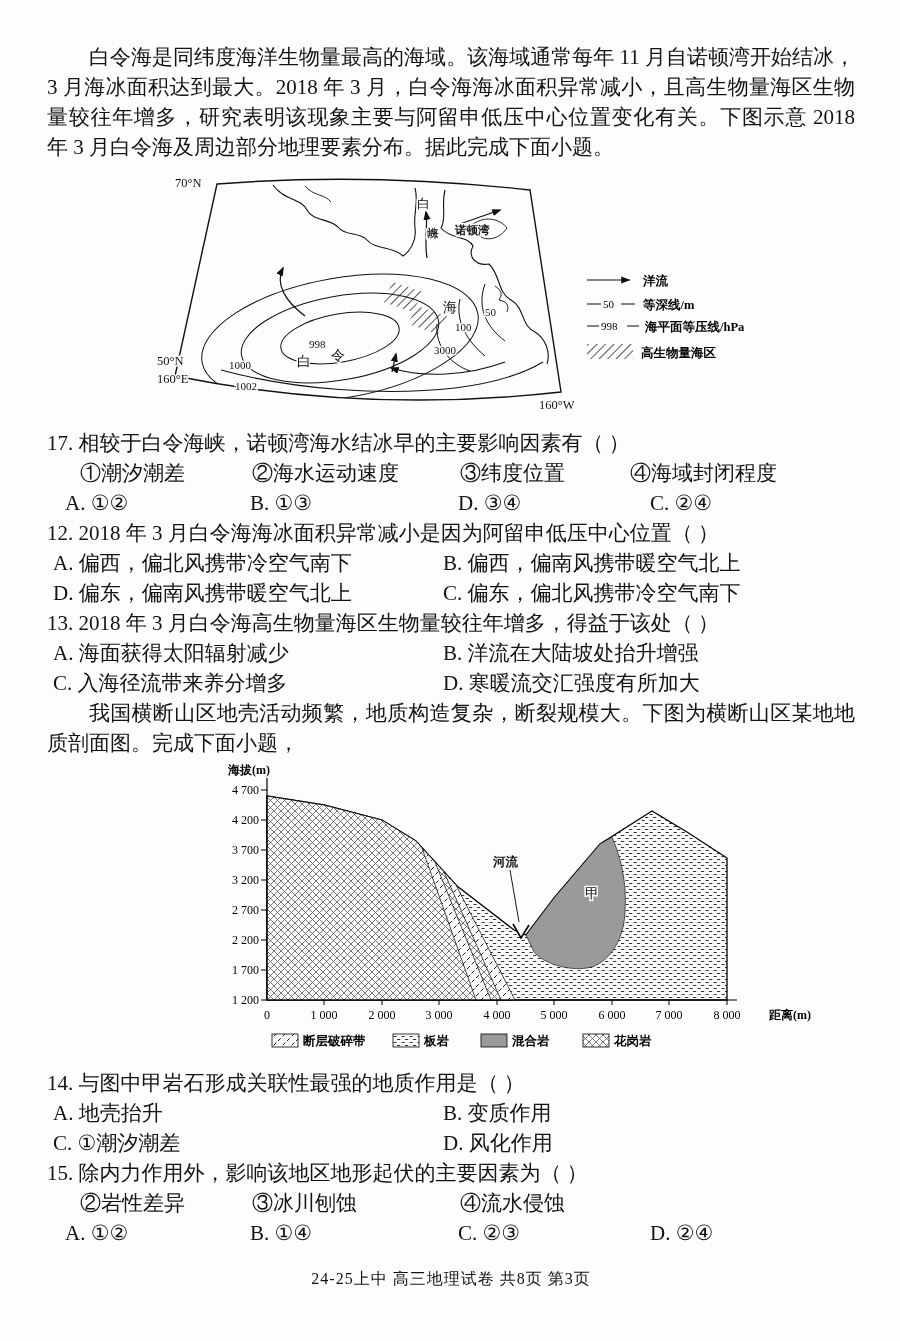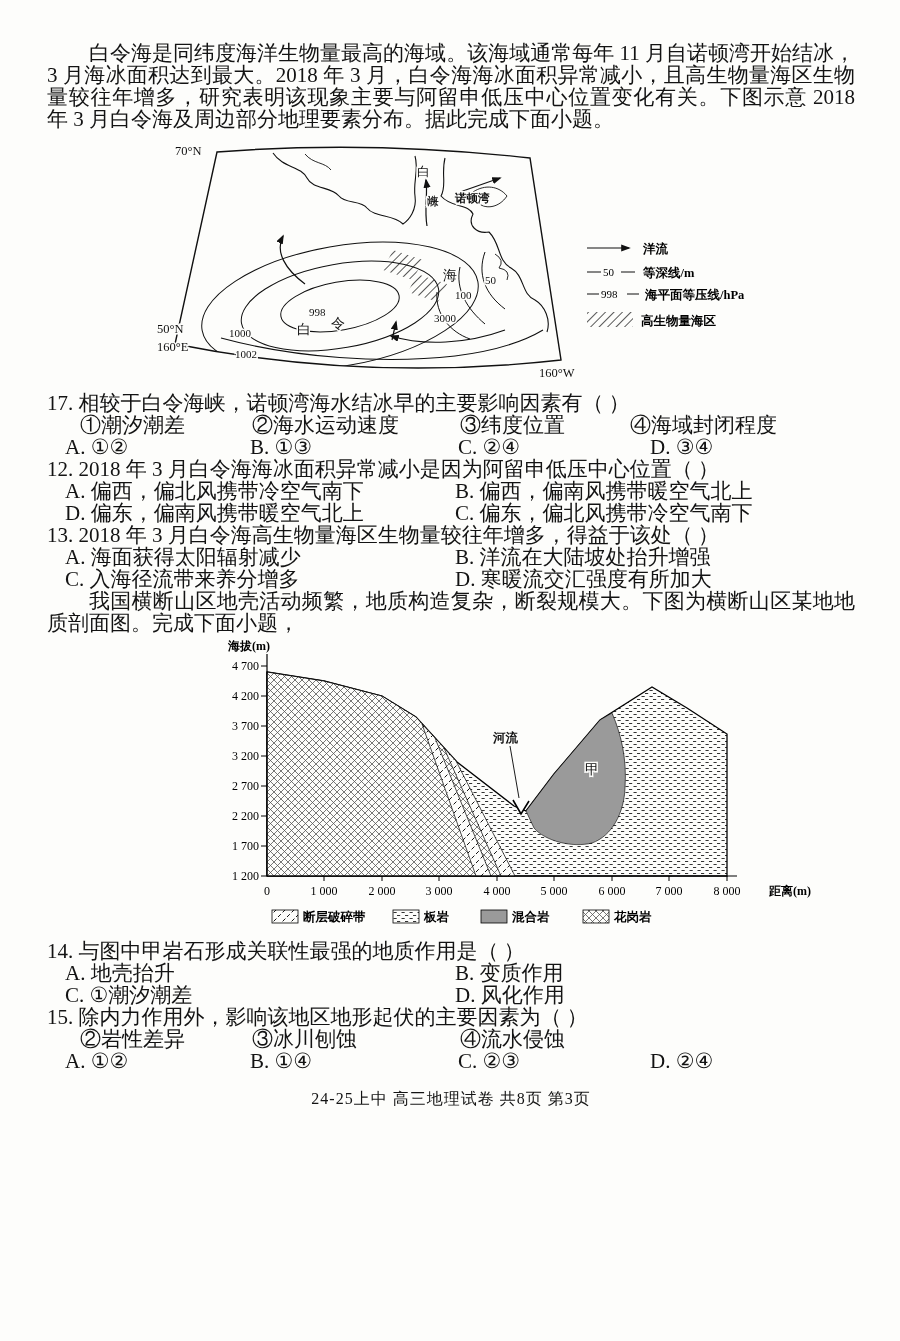--- a/index.html
+++ b/index.html
@@ -1,27 +1,27 @@
 <!DOCTYPE html>
 <html><head>
 <meta charset="utf-8">
 <style>
   html,body{margin:0;padding:0;}
   body{
     width:900px;height:1341px;background:#fdfdfb;color:#131313;
     font-family:"Liberation Serif","DejaVu Serif",serif;
     overflow:hidden;
   }
-  .page{padding:42px 45px 0 47px;font-size:21px;line-height:22px;}
+  .page{padding:42px 45px 0 47px;font-size:21px;line-height:30px;}
   .para{text-indent:2em;text-align:justify;margin:0;}
   .q{margin:0;}
   .stem{white-space:nowrap;}
   .subopts{display:grid;grid-template-columns:172px 208px 170px auto;margin-left:33px;}
   .choices4{display:grid;grid-template-columns:185px 208px 192px auto;margin-left:18px;}
-  .choices2{display:grid;grid-template-columns:390px auto;margin-left:18px;}
+  .choices2{display:grid;grid-template-columns:390px auto;margin-left:6px;}
   .subopts span,.choices4 span,.choices2 span{white-space:nowrap;}
   .fig{margin:4px 0 2px 8px;}
   .fig-map{margin-left:108px;}
   .fig-sec{margin-left:150px;}
   svg text{font-family:"Liberation Serif","DejaVu Serif",serif;}
   .halo{paint-order:stroke;stroke:#fdfdfb;stroke-width:3px;fill:#111;}
   .footer{text-align:center;font-size:16px;margin-top:16px;letter-spacing:1px;}
 </style>
 </head>
 <body>
@@ -121,22 +121,22 @@
     <div class="stem">17. 相较于白令海峡，诺顿湾海水结冰早的主要影响因素有（ ）</div>
     <div class="subopts">
       <span>①潮汐潮差</span>
       <span>②海水运动速度</span>
       <span>③纬度位置</span>
       <span>④海域封闭程度</span>
     </div>
     <div class="choices4">
       <span>A. ①②</span>
       <span>B. ①③</span>
+      <span>D. ③④</span>
       <span>C. ②④</span>
-      <span>D. ③④</span>
     </div>
   </div>
 
   <div class="q">
     <div class="stem">12. 2018 年 3 月白令海海冰面积异常减小是因为阿留申低压中心位置（ ）</div>
     <div class="choices2">
       <span>A. 偏西，偏北风携带冷空气南下</span>
       <span>B. 偏西，偏南风携带暖空气北上</span>
       <span>D. 偏东，偏南风携带暖空气北上</span>
       <span>C. 偏东，偏北风携带冷空气南下</span>

